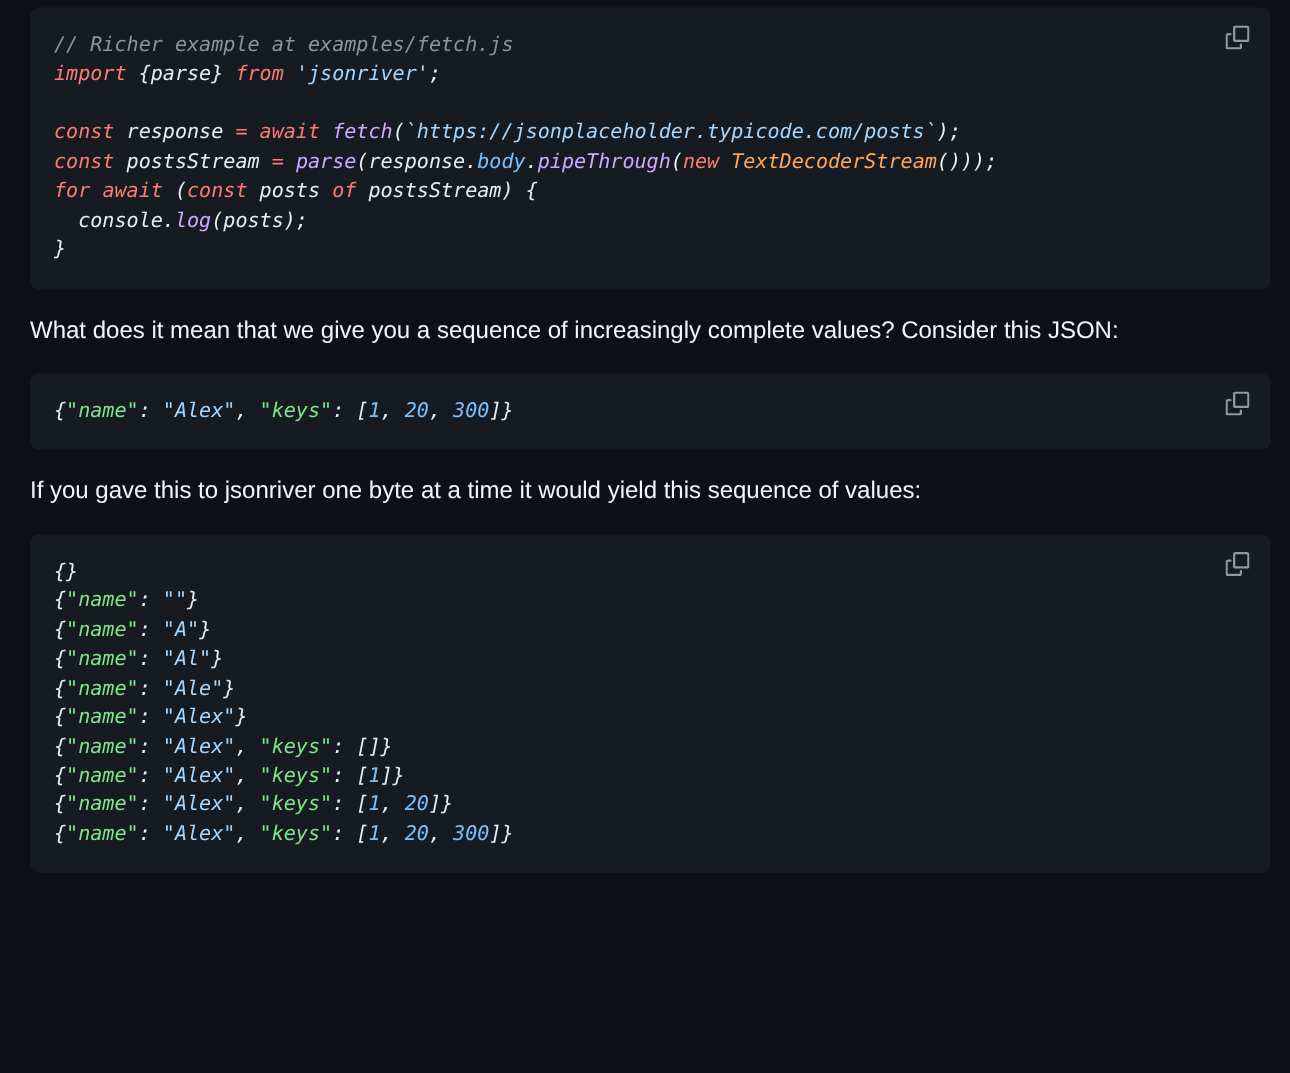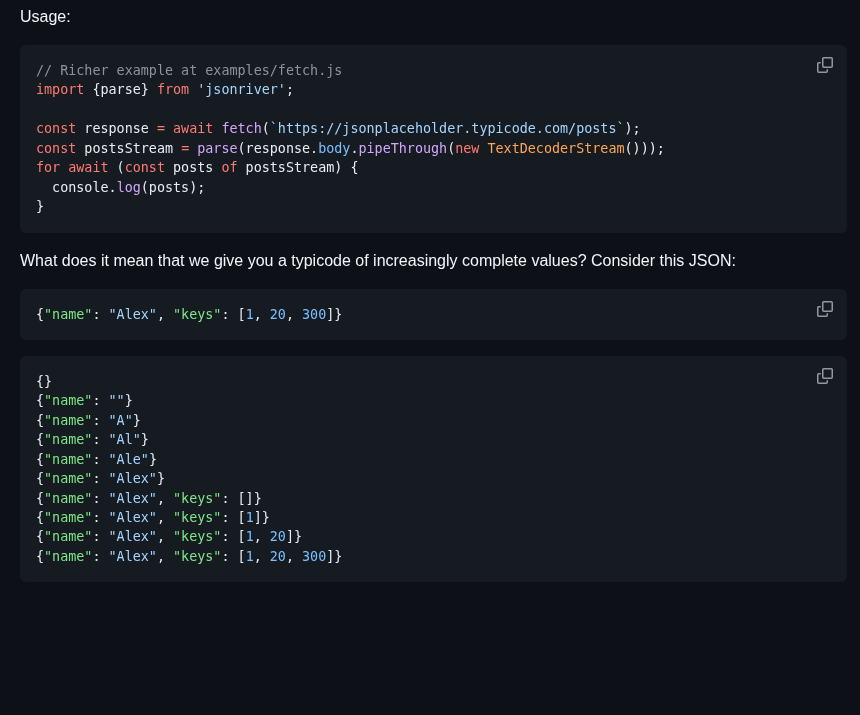--- a/index.html
+++ b/index.html
@@ -38,21 +38,21 @@
     margin-bottom: 16px;
   }
   pre.code {
     margin: 0;
     padding: 16px;
     font-family: "DejaVu Sans Mono", "Liberation Mono", monospace;
     font-size: 13.4px;
     line-height: 1.45;
     overflow: auto;
   }
-  .code-line { white-space: pre; min-height: 19.4px; }
+  .code-line { white-space: pre; min-height: 19.4px; font-style: italic; }
   .copy-btn {
     position: absolute;
     top: 6px;
     right: 8px;
     width: 28px;
     height: 28px;
     display: flex;
     align-items: center;
     justify-content: center;
     background: transparent;
@@ -61,45 +61,45 @@
     padding: 0;
     cursor: pointer;
   }
   .copy-btn svg { width: 16px; height: 16px; fill: var(--icon); display: block; }
 </style>
 </head>
 <body>
 
 <main>
 
-  <p class="body-text">Usage:</p>
 
   <div class="highlight">
     <pre class="code"><div class="code-line"><span style="color: rgb(139, 148, 158);">// Richer example at examples/fetch.js</span></div><div class="code-line"><span style="color: rgb(255, 123, 114);">import</span><span style="color: rgb(230, 237, 243);"> {parse} </span><span style="color: rgb(255, 123, 114);">from</span><span style="color: rgb(230, 237, 243);"> </span><span style="color: rgb(165, 214, 255);">'jsonriver'</span><span style="color: rgb(230, 237, 243);">;</span></div><div class="code-line">&nbsp;</div><div class="code-line"><span style="color: rgb(255, 123, 114);">const</span><span style="color: rgb(230, 237, 243);"> response </span><span style="color: rgb(255, 123, 114);">=</span><span style="color: rgb(230, 237, 243);"> </span><span style="color: rgb(255, 123, 114);">await</span><span style="color: rgb(230, 237, 243);"> </span><span style="color: rgb(210, 168, 255);">fetch</span><span style="color: rgb(230, 237, 243);">(</span><span style="color: rgb(165, 214, 255);">`https://jsonplaceholder.typicode.com/posts`</span><span style="color: rgb(230, 237, 243);">);</span></div><div class="code-line"><span style="color: rgb(255, 123, 114);">const</span><span style="color: rgb(230, 237, 243);"> postsStream </span><span style="color: rgb(255, 123, 114);">=</span><span style="color: rgb(230, 237, 243);"> </span><span style="color: rgb(210, 168, 255);">parse</span><span style="color: rgb(230, 237, 243);">(response.</span><span style="color: rgb(121, 192, 255);">body</span><span style="color: rgb(230, 237, 243);">.</span><span style="color: rgb(210, 168, 255);">pipeThrough</span><span style="color: rgb(230, 237, 243);">(</span><span style="color: rgb(255, 123, 114);">new</span><span style="color: rgb(230, 237, 243);"> </span><span style="color: rgb(255, 166, 87);">TextDecoderStream</span><span style="color: rgb(230, 237, 243);">()));</span></div><div class="code-line"><span style="color: rgb(255, 123, 114);">for</span><span style="color: rgb(230, 237, 243);"> </span><span style="color: rgb(255, 123, 114);">await</span><span style="color: rgb(230, 237, 243);"> (</span><span style="color: rgb(255, 123, 114);">const</span><span style="color: rgb(230, 237, 243);"> posts </span><span style="color: rgb(255, 123, 114);">of</span><span style="color: rgb(230, 237, 243);"> postsStream) {</span></div><div class="code-line"><span style="color: rgb(230, 237, 243);">  console.</span><span style="color: rgb(210, 168, 255);">log</span><span style="color: rgb(230, 237, 243);">(posts);</span></div><div class="code-line"><span style="color: rgb(230, 237, 243);">}</span></div></pre>
     <button class="copy-btn">
       <svg viewBox="0 0 16 16" aria-hidden="true">
         <path d="M0 6.75C0 5.784.784 5 1.75 5h1.5a.75.75 0 0 1 0 1.5h-1.5a.25.25 0 0 0-.25.25v7.5c0 .138.112.25.25.25h7.5a.25.25 0 0 0 .25-.25v-1.5a.75.75 0 0 1 1.5 0v1.5A1.75 1.75 0 0 1 9.25 16h-7.5A1.75 1.75 0 0 1 0 14.25Z"></path>
         <path d="M5 1.75C5 .784 5.784 0 6.75 0h7.5C15.216 0 16 .784 16 1.75v7.5A1.75 1.75 0 0 1 14.25 11h-7.5A1.75 1.75 0 0 1 5 9.25Zm1.75-.25a.25.25 0 0 0-.25.25v7.5c0 .138.112.25.25.25h7.5a.25.25 0 0 0 .25-.25v-7.5a.25.25 0 0 0-.25-.25Z"></path>
       </svg>
     </button>
   </div>
 
 
-  <p class="body-text">What does it mean that we give you a typicode of increasingly complete values? Consider this JSON:</p>
+  <p class="body-text">What does it mean that we give you a sequence of increasingly complete values? Consider this JSON:</p>
 
   <div class="highlight">
     <pre class="code"><div class="code-line"><span style="color: rgb(230, 237, 243);">{</span><span style="color: rgb(126, 231, 135);">"name"</span><span style="color: rgb(230, 237, 243);">: </span><span style="color: rgb(165, 214, 255);">"Alex"</span><span style="color: rgb(230, 237, 243);">, </span><span style="color: rgb(126, 231, 135);">"keys"</span><span style="color: rgb(230, 237, 243);">: [</span><span style="color: rgb(121, 192, 255);">1</span><span style="color: rgb(230, 237, 243);">, </span><span style="color: rgb(121, 192, 255);">20</span><span style="color: rgb(230, 237, 243);">, </span><span style="color: rgb(121, 192, 255);">300</span><span style="color: rgb(230, 237, 243);">]}</span></div></pre>
     <button class="copy-btn">
       <svg viewBox="0 0 16 16" aria-hidden="true">
         <path d="M0 6.75C0 5.784.784 5 1.75 5h1.5a.75.75 0 0 1 0 1.5h-1.5a.25.25 0 0 0-.25.25v7.5c0 .138.112.25.25.25h7.5a.25.25 0 0 0 .25-.25v-1.5a.75.75 0 0 1 1.5 0v1.5A1.75 1.75 0 0 1 9.25 16h-7.5A1.75 1.75 0 0 1 0 14.25Z"></path>
         <path d="M5 1.75C5 .784 5.784 0 6.75 0h7.5C15.216 0 16 .784 16 1.75v7.5A1.75 1.75 0 0 1 14.25 11h-7.5A1.75 1.75 0 0 1 5 9.25Zm1.75-.25a.25.25 0 0 0-.25.25v7.5c0 .138.112.25.25.25h7.5a.25.25 0 0 0 .25-.25v-7.5a.25.25 0 0 0-.25-.25Z"></path>
       </svg>
     </button>
   </div>
 
+  <p class="body-text">If you gave this to jsonriver one byte at a time it would yield this sequence of values:</p>
 
   <div class="highlight">
     <pre class="code"><div class="code-line"><span style="color: rgb(230, 237, 243);">{}</span></div><div class="code-line"><span style="color: rgb(230, 237, 243);">{</span><span style="color: rgb(126, 231, 135);">"name"</span><span style="color: rgb(230, 237, 243);">: </span><span style="color: rgb(165, 214, 255);">""</span><span style="color: rgb(230, 237, 243);">}</span></div><div class="code-line"><span style="color: rgb(230, 237, 243);">{</span><span style="color: rgb(126, 231, 135);">"name"</span><span style="color: rgb(230, 237, 243);">: </span><span style="color: rgb(165, 214, 255);">"A"</span><span style="color: rgb(230, 237, 243);">}</span></div><div class="code-line"><span style="color: rgb(230, 237, 243);">{</span><span style="color: rgb(126, 231, 135);">"name"</span><span style="color: rgb(230, 237, 243);">: </span><span style="color: rgb(165, 214, 255);">"Al"</span><span style="color: rgb(230, 237, 243);">}</span></div><div class="code-line"><span style="color: rgb(230, 237, 243);">{</span><span style="color: rgb(126, 231, 135);">"name"</span><span style="color: rgb(230, 237, 243);">: </span><span style="color: rgb(165, 214, 255);">"Ale"</span><span style="color: rgb(230, 237, 243);">}</span></div><div class="code-line"><span style="color: rgb(230, 237, 243);">{</span><span style="color: rgb(126, 231, 135);">"name"</span><span style="color: rgb(230, 237, 243);">: </span><span style="color: rgb(165, 214, 255);">"Alex"</span><span style="color: rgb(230, 237, 243);">}</span></div><div class="code-line"><span style="color: rgb(230, 237, 243);">{</span><span style="color: rgb(126, 231, 135);">"name"</span><span style="color: rgb(230, 237, 243);">: </span><span style="color: rgb(165, 214, 255);">"Alex"</span><span style="color: rgb(230, 237, 243);">, </span><span style="color: rgb(126, 231, 135);">"keys"</span><span style="color: rgb(230, 237, 243);">: []}</span></div><div class="code-line"><span style="color: rgb(230, 237, 243);">{</span><span style="color: rgb(126, 231, 135);">"name"</span><span style="color: rgb(230, 237, 243);">: </span><span style="color: rgb(165, 214, 255);">"Alex"</span><span style="color: rgb(230, 237, 243);">, </span><span style="color: rgb(126, 231, 135);">"keys"</span><span style="color: rgb(230, 237, 243);">: [</span><span style="color: rgb(121, 192, 255);">1</span><span style="color: rgb(230, 237, 243);">]}</span></div><div class="code-line"><span style="color: rgb(230, 237, 243);">{</span><span style="color: rgb(126, 231, 135);">"name"</span><span style="color: rgb(230, 237, 243);">: </span><span style="color: rgb(165, 214, 255);">"Alex"</span><span style="color: rgb(230, 237, 243);">, </span><span style="color: rgb(126, 231, 135);">"keys"</span><span style="color: rgb(230, 237, 243);">: [</span><span style="color: rgb(121, 192, 255);">1</span><span style="color: rgb(230, 237, 243);">, </span><span style="color: rgb(121, 192, 255);">20</span><span style="color: rgb(230, 237, 243);">]}</span></div><div class="code-line"><span style="color: rgb(230, 237, 243);">{</span><span style="color: rgb(126, 231, 135);">"name"</span><span style="color: rgb(230, 237, 243);">: </span><span style="color: rgb(165, 214, 255);">"Alex"</span><span style="color: rgb(230, 237, 243);">, </span><span style="color: rgb(126, 231, 135);">"keys"</span><span style="color: rgb(230, 237, 243);">: [</span><span style="color: rgb(121, 192, 255);">1</span><span style="color: rgb(230, 237, 243);">, </span><span style="color: rgb(121, 192, 255);">20</span><span style="color: rgb(230, 237, 243);">, </span><span style="color: rgb(121, 192, 255);">300</span><span style="color: rgb(230, 237, 243);">]}</span></div></pre>
     <button class="copy-btn">
       <svg viewBox="0 0 16 16" aria-hidden="true">
         <path d="M0 6.75C0 5.784.784 5 1.75 5h1.5a.75.75 0 0 1 0 1.5h-1.5a.25.25 0 0 0-.25.25v7.5c0 .138.112.25.25.25h7.5a.25.25 0 0 0 .25-.25v-1.5a.75.75 0 0 1 1.5 0v1.5A1.75 1.75 0 0 1 9.25 16h-7.5A1.75 1.75 0 0 1 0 14.25Z"></path>
         <path d="M5 1.75C5 .784 5.784 0 6.75 0h7.5C15.216 0 16 .784 16 1.75v7.5A1.75 1.75 0 0 1 14.25 11h-7.5A1.75 1.75 0 0 1 5 9.25Zm1.75-.25a.25.25 0 0 0-.25.25v7.5c0 .138.112.25.25.25h7.5a.25.25 0 0 0 .25-.25v-7.5a.25.25 0 0 0-.25-.25Z"></path>
       </svg>
     </button>
   </div>

